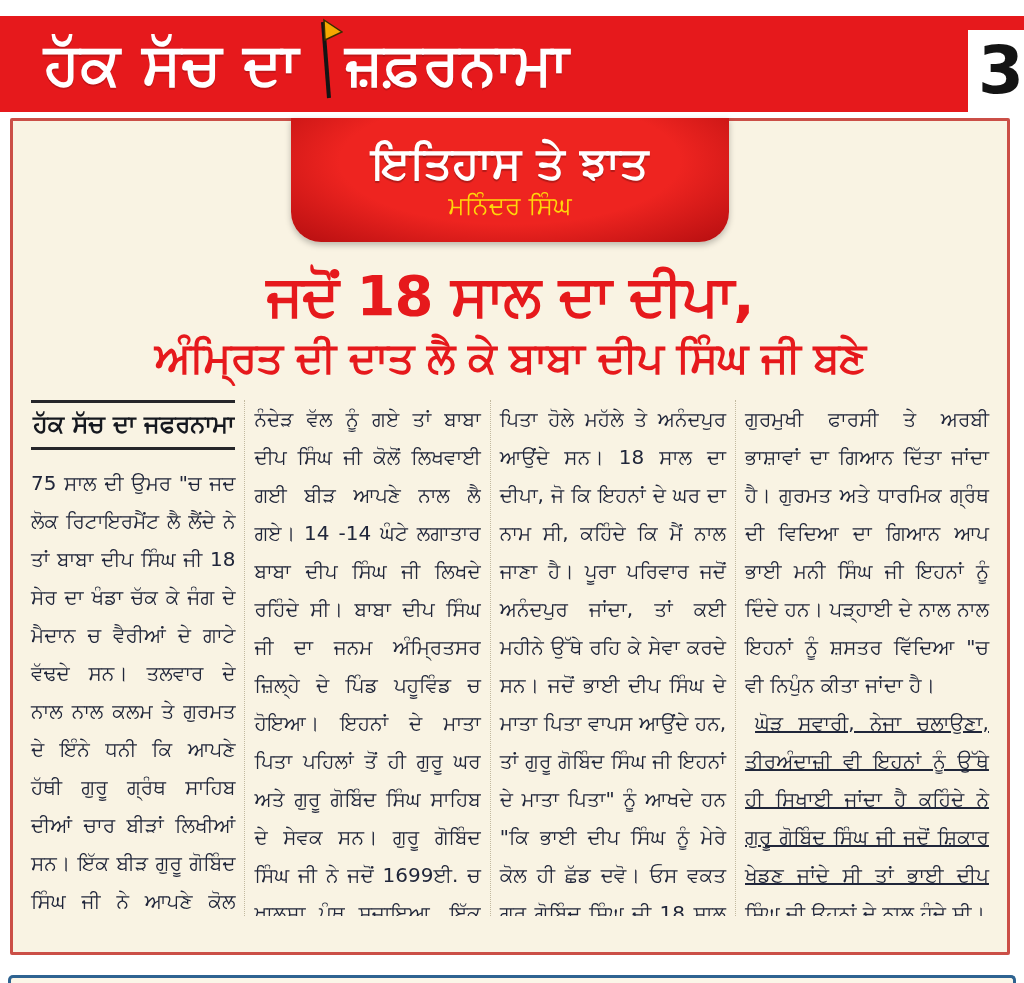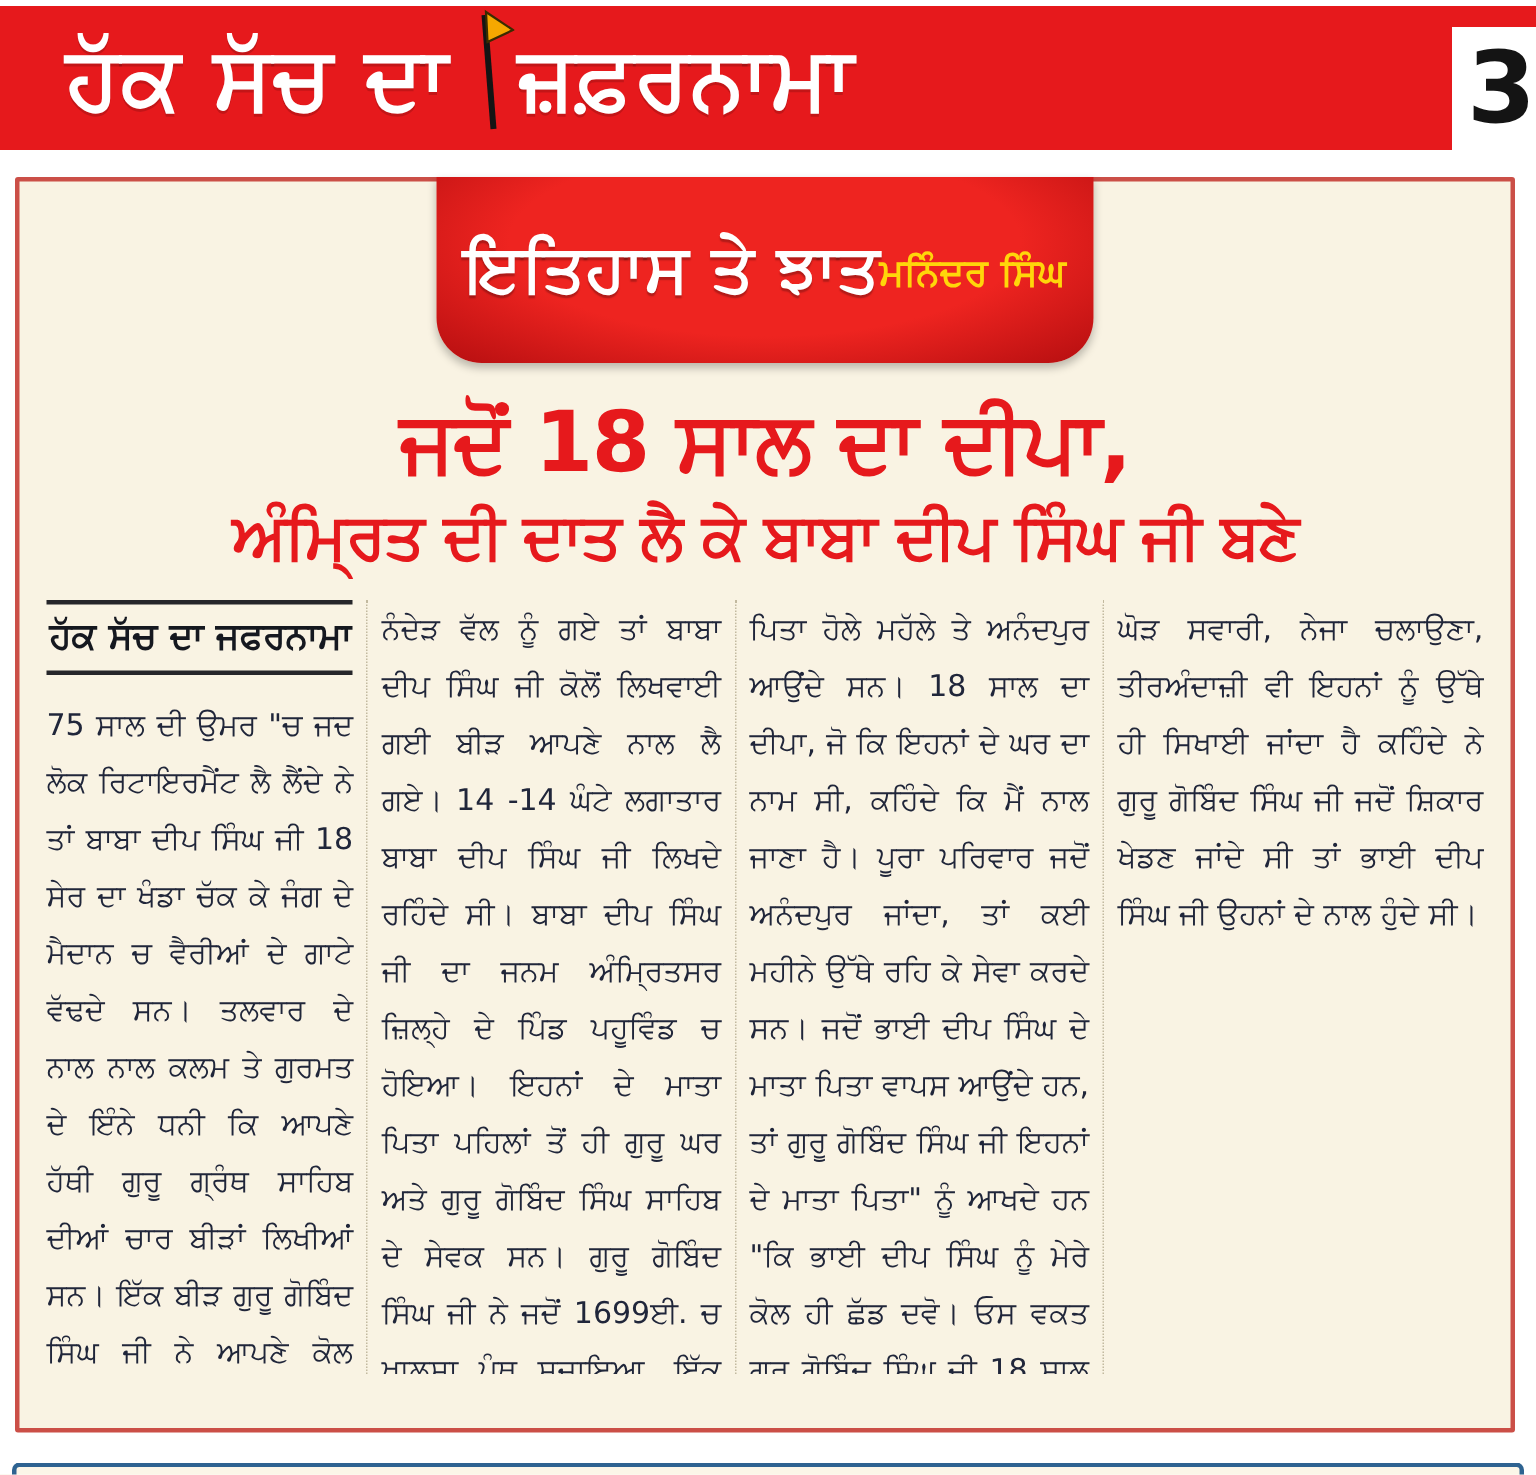--- a/index.html
+++ b/index.html
@@ -5,21 +5,21 @@
   * { margin: 0; padding: 0; box-sizing: border-box; }
   html, body { width: 1024px; height: 983px; overflow: hidden; }
   body {
     background: #ffffff;
     font-family: "DejaVu Sans", "Liberation Sans", sans-serif;
     position: relative;
   }
 
   
   .masthead {
-    position: absolute; left: 0; top: 4px; width: 1024px; height: 96px;
+    position: absolute; left: 0; top: 16px; width: 1024px; height: 96px;
     background: #e6191c;
     display: flex; align-items: center;
     padding-left: 44px;
     text-align: right;
   }
   .masthead-title {
     color: #ffffff; font-weight: 800; font-size: 58px; letter-spacing: 1px;
     display: flex; align-items: center; white-space: nowrap;
     text-shadow: 0 2px 0 rgba(0,0,0,0.15);
   }
@@ -37,29 +37,29 @@
     border: 3px solid #cb4f47;
     border-radius: 2px;
   }
 
   
   .badge {
     position: absolute; left: 50%; top: -3px; transform: translateX(-50%);
     width: 438px; height: 124px;
     background: radial-gradient(ellipse at 50% 35%, #ee2420 55%, #b50e10 100%);
     border-radius: 0 0 30px 30px;
-    display: flex; flex-direction: row; align-items: center; justify-content: center;
+    display: flex; flex-direction: column; align-items: center; justify-content: center;
     box-shadow: 0 3px 6px rgba(0,0,0,0.25);
   }
   .badge-title {
     color: #ffffff; font-weight: 800; font-size: 44px; line-height: 1.1;
     text-shadow: 0 2px 1px rgba(0,0,0,0.25); white-space: nowrap;
   }
   .badge-author {
-    color: #ffd60a; font-weight: 700; font-size: 25px; margin-top: 4px; white-space: nowrap;
+    color: #ffd60a; font-weight: 400; font-size: 25px; margin-top: 4px; white-space: nowrap;
   }
 
   
   .headline { margin-top: 140px; text-align: center; color: #e6191c; overflow: hidden; }
   .headline-line1 {
     font-size: 56px; font-weight: 800; line-height: 1.25; letter-spacing: -1px; white-space: nowrap; text-align: center;
   }
   .headline-line2 {
     font-size: 42px; font-weight: 800; line-height: 1.3; letter-spacing: -1px; white-space: nowrap;
   }
@@ -141,20 +141,21 @@
     </div>
 
     <div class="col col-3">
       <div class="body-text">
         <p>ਪਿਤਾ ਹੋਲੇ ਮਹੱਲੇ ਤੇ ਅਨੰਦਪੁਰ ਆਉਂਦੇ ਸਨ। 18 ਸਾਲ ਦਾ ਦੀਪਾ, ਜੋ ਕਿ ਇਹਨਾਂ ਦੇ ਘਰ ਦਾ ਨਾਮ ਸੀ, ਕਹਿੰਦੇ ਕਿ ਮੈਂ ਨਾਲ ਜਾਣਾ ਹੈ। ਪੂਰਾ ਪਰਿਵਾਰ ਜਦੋਂ ਅਨੰਦਪੁਰ ਜਾਂਦਾ, ਤਾਂ ਕਈ ਮਹੀਨੇ ਉੱਥੇ ਰਹਿ ਕੇ ਸੇਵਾ ਕਰਦੇ ਸਨ। ਜਦੋਂ ਭਾਈ ਦੀਪ ਸਿੰਘ ਦੇ ਮਾਤਾ ਪਿਤਾ ਵਾਪਸ ਆਉਂਦੇ ਹਨ, ਤਾਂ ਗੁਰੂ ਗੋਬਿੰਦ ਸਿੰਘ ਜੀ ਇਹਨਾਂ ਦੇ ਮਾਤਾ ਪਿਤਾ" ਨੂੰ ਆਖਦੇ ਹਨ "ਕਿ ਭਾਈ ਦੀਪ ਸਿੰਘ ਨੂੰ ਮੇਰੇ ਕੋਲ ਹੀ ਛੱਡ ਦਵੋ। ਓਸ ਵਕਤ ਗੁਰੂ ਗੋਬਿੰਦ ਸਿੰਘ ਜੀ 18 ਸਾਲ ਦੇ ਦੀਪੇ ਨੂੰ ਆਪਣੇ ਕੋਲ ਰੱਖ ਲੈਂਦੇ ਹਨ। ਇਹਨਾਂ ਨੂੰ</p>
       </div>
     </div>
 
     <div class="col col-4">
       <div class="body-text">
+        <p>ਗੁਰਮੁਖੀ ਫਾਰਸੀ ਤੇ ਅਰਬੀ ਭਾਸ਼ਾਵਾਂ ਦਾ ਗਿਆਨ ਦਿੱਤਾ ਜਾਂਦਾ ਹੈ। ਗੁਰਮਤ ਅਤੇ ਧਾਰਮਿਕ ਗ੍ਰੰਥ ਦੀ ਵਿਦਿਆ ਦਾ ਗਿਆਨ ਆਪ ਭਾਈ ਮਨੀ ਸਿੰਘ ਜੀ ਇਹਨਾਂ ਨੂੰ ਦਿੰਦੇ ਹਨ। ਪੜ੍ਹਾਈ ਦੇ ਨਾਲ ਨਾਲ ਇਹਨਾਂ ਨੂੰ ਸ਼ਸਤਰ ਵਿੱਦਿਆ "ਚ ਵੀ ਨਿਪੁੰਨ ਕੀਤਾ ਜਾਂਦਾ ਹੈ।</p>
         <p>ਘੋੜ ਸਵਾਰੀ, ਨੇਜਾ ਚਲਾਉਣਾ, ਤੀਰਅੰਦਾਜ਼ੀ ਵੀ ਇਹਨਾਂ ਨੂੰ ਉੱਥੇ ਹੀ ਸਿਖਾਈ ਜਾਂਦਾ ਹੈ ਕਹਿੰਦੇ ਨੇ ਗੁਰੂ ਗੋਬਿੰਦ ਸਿੰਘ ਜੀ ਜਦੋਂ ਸ਼ਿਕਾਰ ਖੇਡਣ ਜਾਂਦੇ ਸੀ ਤਾਂ ਭਾਈ ਦੀਪ ਸਿੰਘ ਜੀ ਉਹਨਾਂ ਦੇ ਨਾਲ ਹੁੰਦੇ ਸੀ।</p>
       </div>
     </div>
 
   </div>
 </div>
 
 <div class="next-box"></div>
 
 </body></html>

